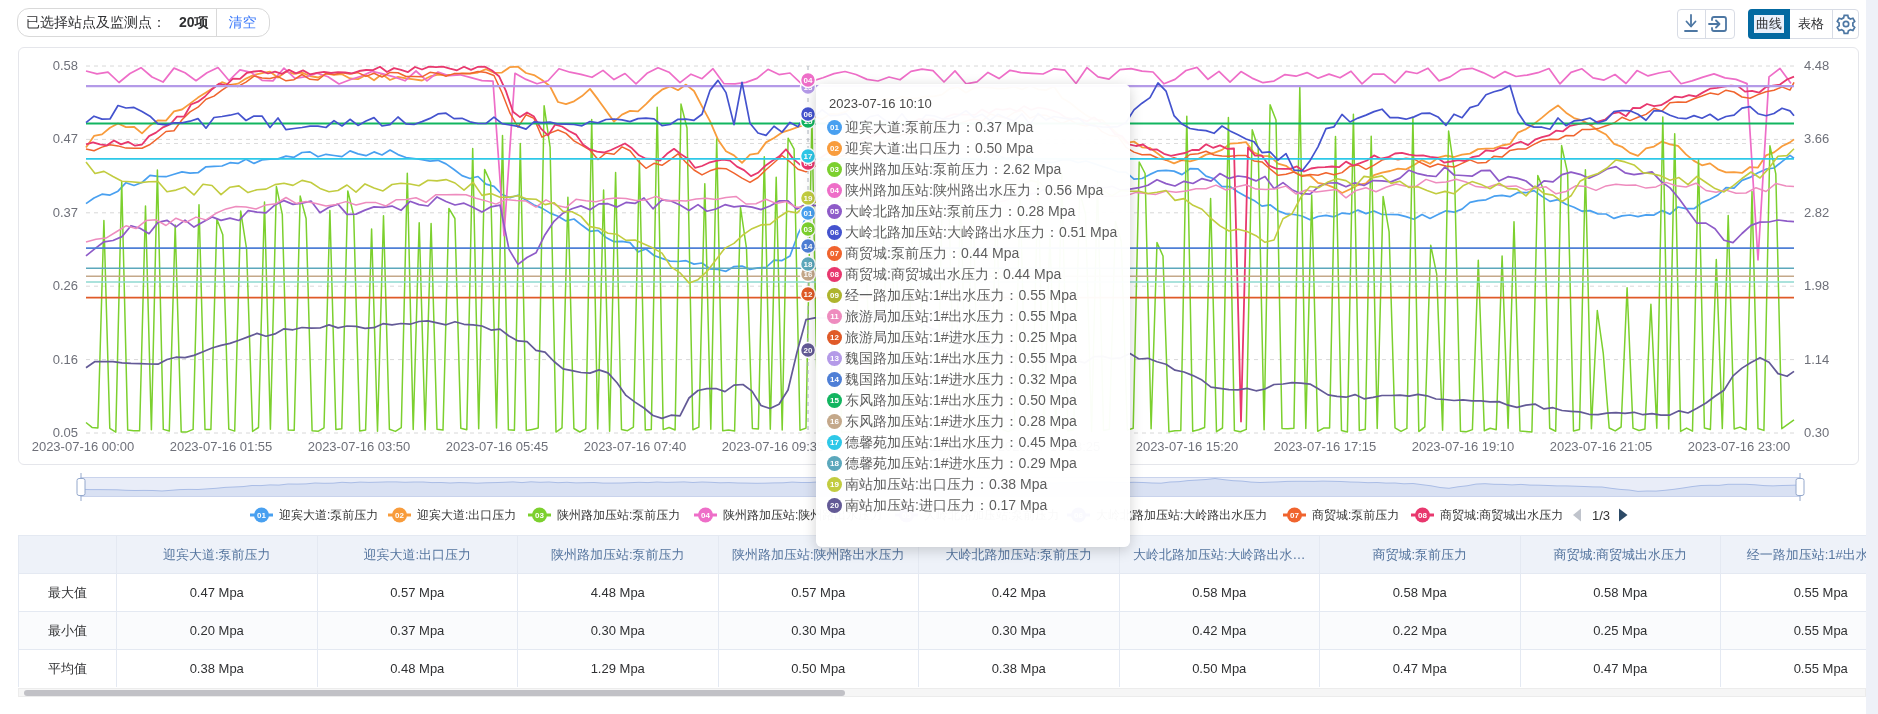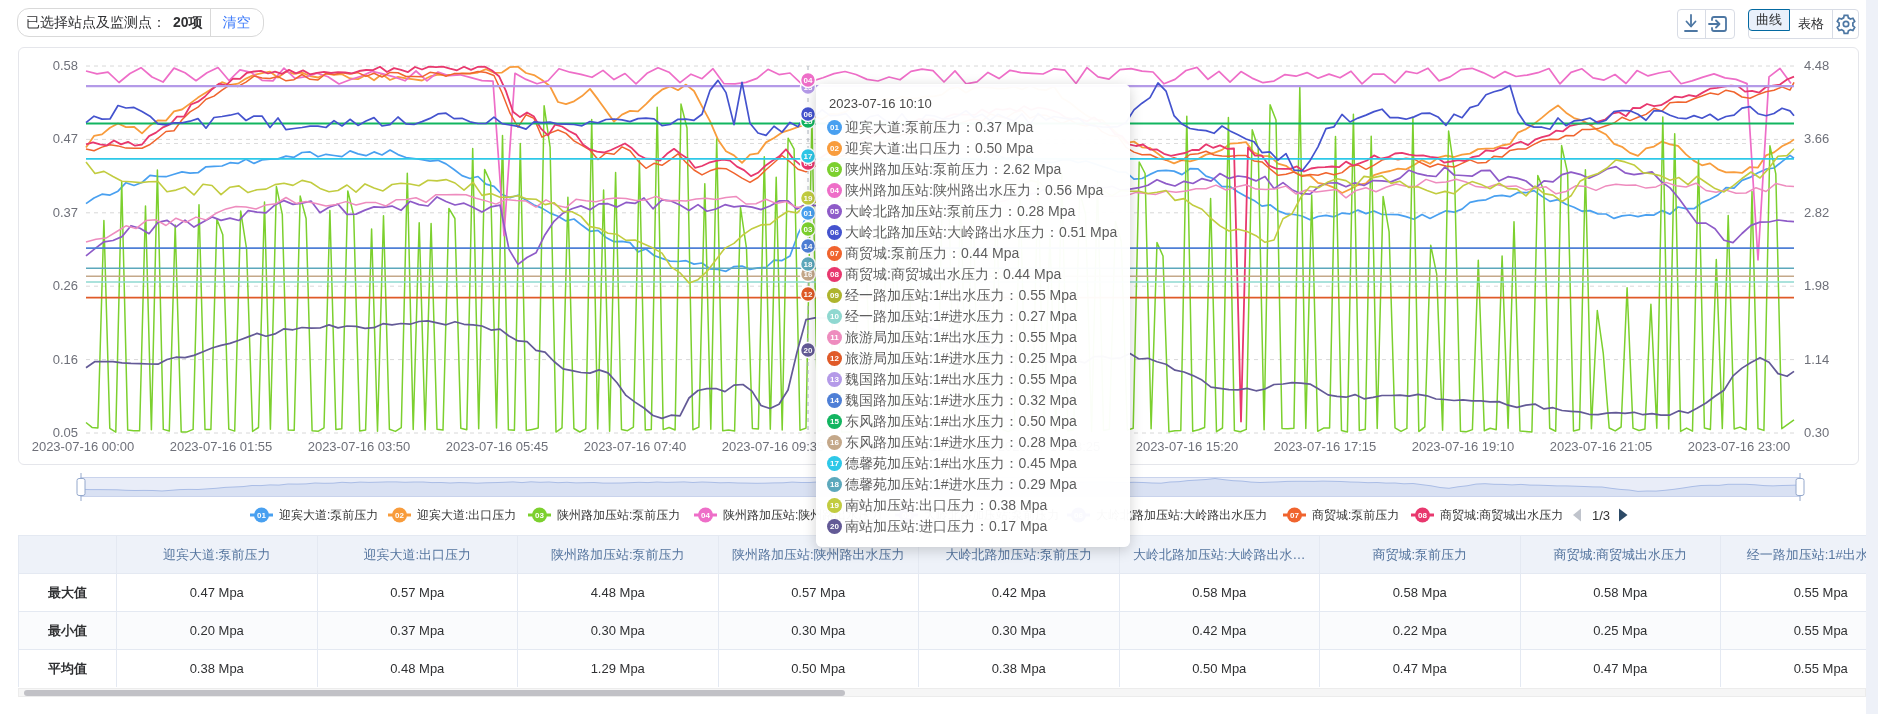--- a/index.html
+++ b/index.html
@@ -11,36 +11,36 @@
 .panel { left:18px; top:47px; width:1841px; height:418px; border:1px solid #e5e6eb; border-radius:6px; background:#fff; }
 svg text { font-family:"Liberation Sans", sans-serif; }
 .tooltip { left:816px; top:84px; width:314px; height:463px; background:rgba(255,255,255,0.97); border-radius:6px; box-shadow:0 3px 14px rgba(0,0,0,0.18); padding:10px 14px 8px 11px; z-index:30; }
 .ttitle { font-size:13px; color:#484848; height:20px; line-height:20px; margin:0 0 3px 2px; }
 .trow { display:flex; align-items:center; height:21px; font-size:14px; color:#5e5e5e; white-space:nowrap; }
 .tbadge { width:15px; height:15px; border-radius:50%; color:#fff; font-size:8px; font-weight:bold; display:inline-flex; align-items:center; justify-content:center; margin-right:3px; flex:0 0 15px; }
 .tablewrap { left:18px; top:535px; width:1848px; height:152px; overflow:hidden; }
 .dt { border-collapse:collapse; table-layout:fixed; width:1903px; }
 .dt td { border:1px solid #e4e9f2; text-align:center; font-size:13px; color:#303133; height:38px; }
 .dt tr.hd td { background:#eef2f9; color:#54749e; font-size:13px; }
-.dt td.rl { font-weight:bold; }
+.dt td.rl { font-weight:normal; }
 .dt tr.r2 td { background:#fafbfd; }
 .hscroll { left:18px; top:688px; width:1848px; height:9px; background:#f6f6f6; border:1px solid #ececec; }
 .hthumb { left:24px; top:690px; width:821px; height:6px; background:#c1c1c6; border-radius:3px; }
 .vstrip { left:1866px; top:0; width:12px; height:714px; background:#eef1f8; }
 </style></head>
 <body>
 <div class="abs selbox">
-    <span class="c1">已选择站点及监测点：<b style="margin-left:7px">20项</b></span>
+    <span class="c1">已选择站点及监测点：<b style="margin-left:13px">20项</b></span>
     <span class="c2">清空</span>
   </div>
 
 <div class="btn" style="left:1677px; width:58px;"></div>
 <div class="abs" style="left:1705px; top:10px; width:1px; height:28px; background:#d8dce5;"></div>
 <div class="btn" style="left:1748px; width:111px;"></div>
-<div class="abs" style="left:1748px; top:9px; width:42px; height:22px; background:#e9f0fb; border:1px solid #0369a1; border-radius:4px 0 0 4px; font-size:13px; color:#303133; display:flex; align-items:center; justify-content:center;text-align:right;">曲线</div>
+<div class="abs" style="left:1748px; top:9px; width:42px; height:30px; background:#e9f0fb; border:6px solid #0369a1; border-radius:4px 0 0 4px; font-size:13px; color:#303133; display:flex; align-items:center; justify-content:center;text-align:right;">曲线</div>
 <div class="abs" style="left:1790px; top:10px; width:43px; height:28px; border-right:1px solid #d8dce5; font-size:13px; color:#303133; display:flex; align-items:center; justify-content:center;">表格</div>
 
 <div class="abs panel"></div>
 
 <svg class="abs" style="left:0; top:0; z-index:5;" width="1878" height="714">
 <line x1="86.0" y1="66.0" x2="1794.0" y2="66.0" stroke="#d8d8d8" stroke-width="1" stroke-dasharray="4 4"></line>
 <line x1="86.0" y1="139.4" x2="1794.0" y2="139.4" stroke="#d8d8d8" stroke-width="1" stroke-dasharray="4 4"></line>
 <line x1="86.0" y1="212.8" x2="1794.0" y2="212.8" stroke="#d8d8d8" stroke-width="1" stroke-dasharray="4 4"></line>
 <line x1="86.0" y1="286.2" x2="1794.0" y2="286.2" stroke="#d8d8d8" stroke-width="1" stroke-dasharray="4 4"></line>
 <line x1="86.0" y1="359.6" x2="1794.0" y2="359.6" stroke="#d8d8d8" stroke-width="1" stroke-dasharray="4 4"></line>
@@ -286,24 +286,20 @@
     </div>
 <div class="trow">
       <span class="tbadge" style="background:#E8386E">08</span>
       <span>商贸城:商贸城出水压力：0.44 Mpa</span>
     </div>
 <div class="trow">
       <span class="tbadge" style="background:#AEB42C">09</span>
       <span>经一路加压站:1#出水压力：0.55 Mpa</span>
     </div>
 <div class="trow">
-      <span class="tbadge" style="background:#8FD8D0">10</span>
-      <span>经一路加压站:1#进水压力：0.27 Mpa</span>
-    </div>
-<div class="trow">
       <span class="tbadge" style="background:#EE8CBE">11</span>
       <span>旅游局加压站:1#出水压力：0.55 Mpa</span>
     </div>
 <div class="trow">
       <span class="tbadge" style="background:#E05A28">12</span>
       <span>旅游局加压站:1#进水压力：0.25 Mpa</span>
     </div>
 <div class="trow">
       <span class="tbadge" style="background:#B49AE8">13</span>
       <span>魏国路加压站:1#出水压力：0.55 Mpa</span>

